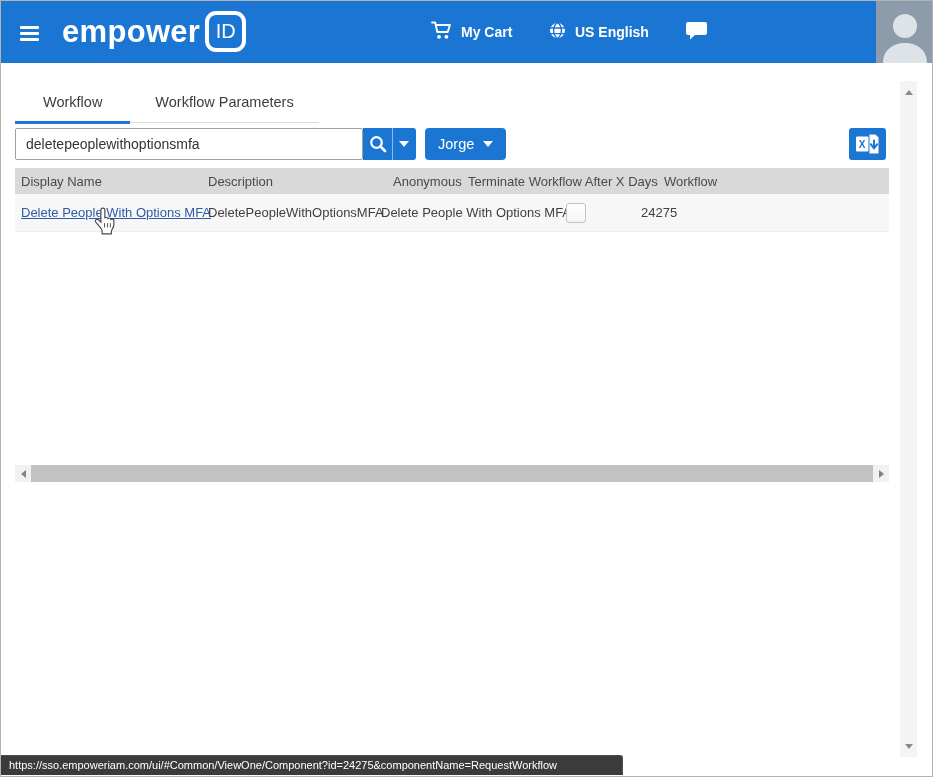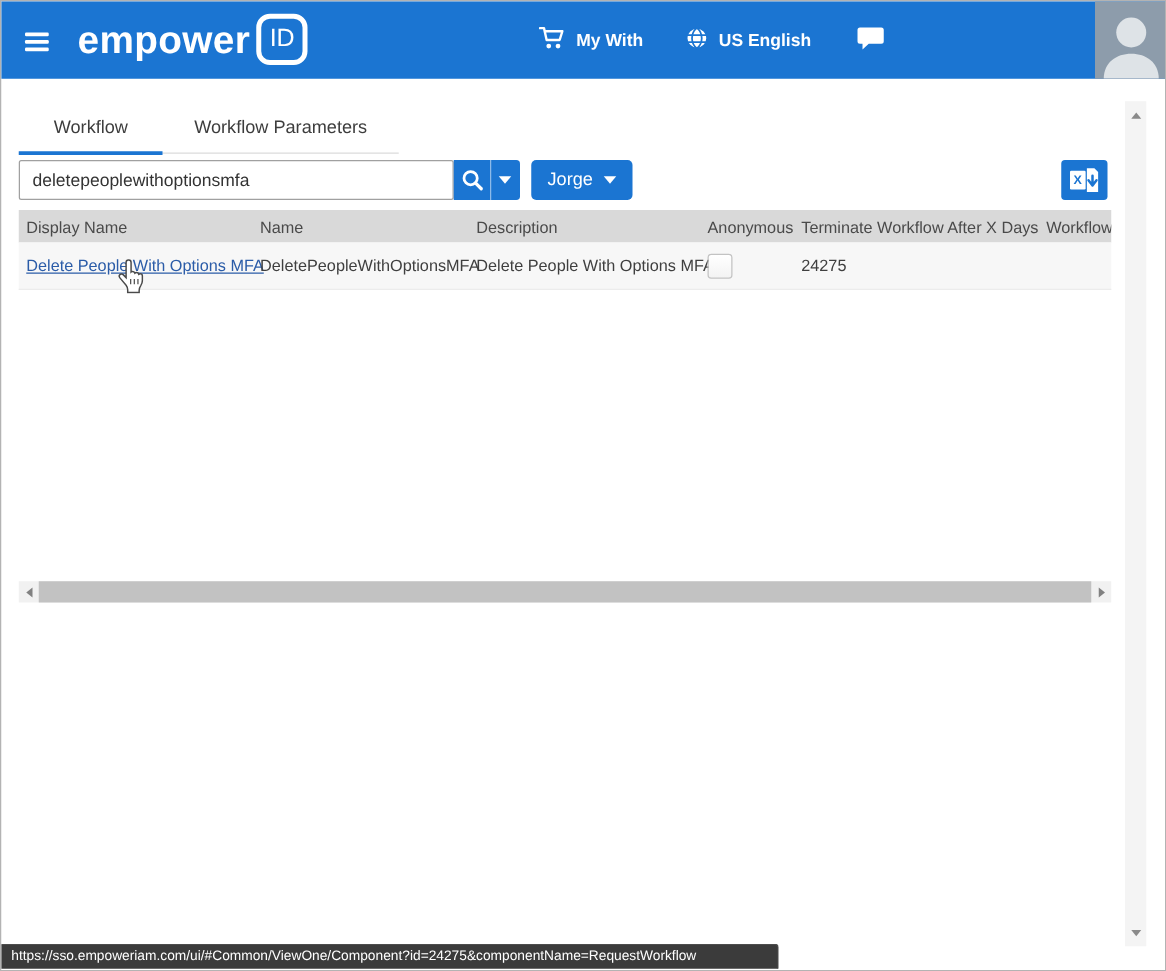--- a/index.html
+++ b/index.html
@@ -107,21 +107,21 @@
     </div>
 
     <div class="nav-item nav-cart">
       <span>
         <svg width="22" height="19" viewBox="0 0 22 19">
           <path d="M1 1.5 h3.2 l2.1 9.5 h10.4 l2.2-7 H5.2" fill="none" stroke="#fff" stroke-width="1.9" stroke-linejoin="round" stroke-linecap="round"></path>
           <circle cx="8" cy="15.8" r="1.9" fill="#fff"></circle>
           <circle cx="15.4" cy="15.8" r="1.9" fill="#fff"></circle>
         </svg>
       </span>
-      <span>My With</span>
+      <span>My Cart</span>
     </div>
 
     <div class="nav-item nav-lang">
       <span>
         <svg width="19" height="19" viewBox="0 0 19 19">
           <circle cx="9.5" cy="9.5" r="8.2" fill="#fff"></circle>
           <path d="M9.5 1.3 a8.2 8.2 0 0 0 0 16.4 M9.5 1.3 a8.2 8.2 0 0 1 0 16.4 M1.6 7 h15.8 M2 12.6 h15" stroke="#1b75d2" stroke-width="1.4" fill="none"></path>
           <path d="M9.5 1.3 c-2.6 2.2-3.9 5-3.9 8.2 s1.3 6 3.9 8.2 c2.6-2.2 3.9-5 3.9-8.2 s-1.3-6-3.9-8.2z" stroke="#1b75d2" stroke-width="1.4" fill="none"></path>
         </svg>
       </span>
@@ -173,21 +173,20 @@
     <svg width="26" height="22" viewBox="0 0 26 22">
       <rect x="1" y="3.5" width="12.5" height="15" rx="1" fill="#fff"></rect>
       <text x="7.2" y="14.5" font-size="10" font-weight="bold" fill="#1b75d2" text-anchor="middle" font-family="Liberation Sans, sans-serif">X</text>
       <path d="M14.5 1.5 h6 l3 3 v16 h-9 z" fill="#fff"></path>
       <path d="M19 7.5 v7 M15.8 11.2 l3.2 4.2 3.2-4.2" stroke="#1b75d2" stroke-width="2" fill="none" stroke-linecap="round" stroke-linejoin="round"></path>
     </svg>
   </button>
 
   <div class="grid-header">
     <div class="cell c1">Display Name</div>
-    <div class="cell c2">Name</div>
     <div class="cell c3">Description</div>
     <div class="cell c4">Anonymous</div>
     <div class="cell c5">Terminate Workflow After X Days</div>
     <div class="cell c6">Workflow</div>
   </div>
 
   <div class="grid-row">
     <div class="cell c1">
       <a class="row-link">Delete People With Options MFA</a>
     </div>

